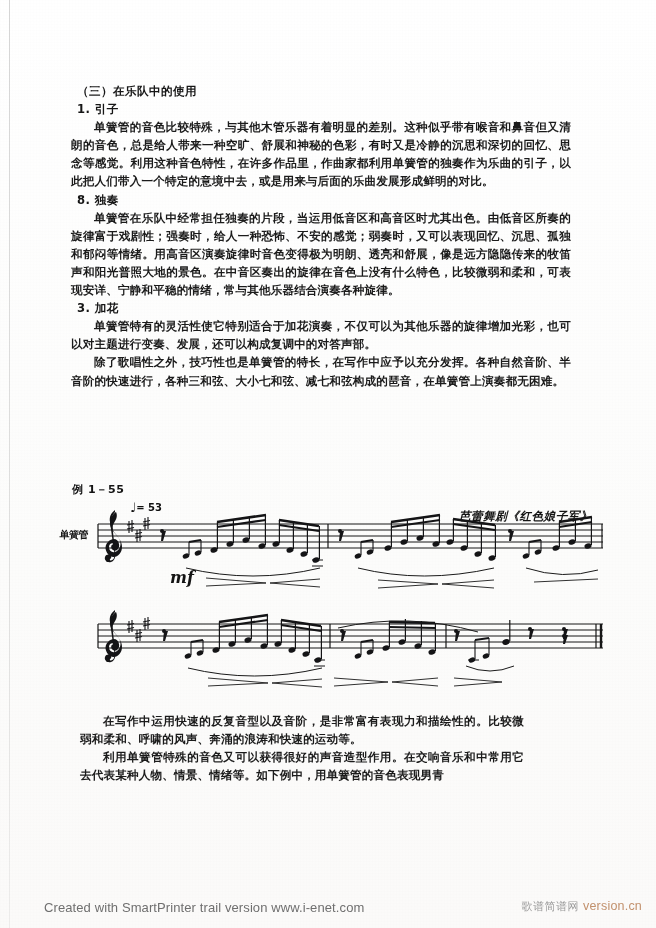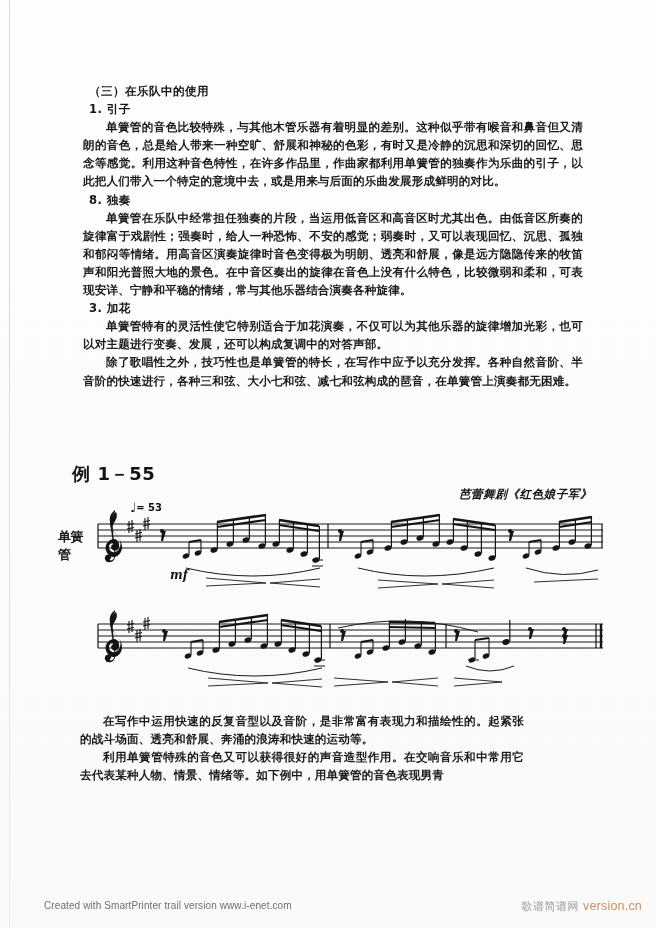--- a/index.html
+++ b/index.html
@@ -39,21 +39,21 @@
     left: 9px;
     top: 0;
     bottom: 0;
     width: 1px;
     background: linear-gradient(180deg, rgba(0,0,0,0.16), rgba(0,0,0,0.10) 70%, rgba(0,0,0,0.05));
   }
 
   
   #content {
     position: absolute;
-    left: 75px;
+    left: 63px;
     top: 82px;
     width: 508px;
   }
   .para {
     font-family: "DejaVu Sans", sans-serif;
     font-size: 11.6px;
     line-height: 18.1px;
     color: #1b1b1b;
     text-align: justify;
     margin: 0 0 0 0;
@@ -73,89 +73,90 @@
   .indent { text-indent: 23px; margin-left: 8px; }
 
   
   #example {
     position: absolute;
     left: 72px;
     top: 462px;
     width: 520px;
   }
   #ex-label {
-    font-size: 18px;
+    font-size: 11px;
     font-weight: 700;
     color: #141414;
     letter-spacing: 0.6px;
+    margin-top: 20px;
   }
   #ex-source {
     text-align: right;
     font-size: 11.6px;
     font-weight: 700;
     font-style: italic;
     color: #141414;
-    margin-top: 1px;
+    margin-top: 12px;
     letter-spacing: 0.5px;
   }
 
   
   #score {
     position: absolute;
     left: 58px;
     top: 498px;
     width: 560px;
     height: 200px;
   }
   .sys { position: absolute; left: 0; width: 560px; height: 96px; }
   #sys1 { top: 0; }
   #sys2 { top: 100px; }
 
   .instr-label {
     position: absolute;
     left: 0px;
     top: 30px;
-    font-size: 13px;
+    font-size: 10px;
     font-weight: 700;
     color: #1a1a1a;
     letter-spacing: -0.5px;
     width: 30px;
-    text-align: left;
+    text-align: right;
   }
   .tempo {
     position: absolute;
     left: 72px;
     top: 4px;
     font-size: 10px;
     font-weight: 700;
     color: #111;
     white-space: nowrap;
   }
   .tempo .notehead-q {
     display: inline-block;
     font-size: 13px;
     line-height: 10px;
     vertical-align: -1px;
   }
   .dyn {
     position: absolute;
-    font-size: 12px;
+    font-size: 16px;
     font-style: italic;
     font-weight: 700;
     font-family: "DejaVu Serif", serif;
     color: #141414;
   }
 
   
   #footer-left {
     position: absolute;
     left: 44px;
     top: 900px;
     font-family: "Liberation Sans", sans-serif;
-    font-size: 10px;
+    font-size: 13px;
     color: #6f6f6f;
     letter-spacing: 0.1px;
     white-space: nowrap;
   }
   #watermark {
     position: absolute;
     right: 14px;
     top: 898px;
     white-space: nowrap;
     font-size: 13px;
@@ -541,21 +542,21 @@
           <path d="M334 84 L380 80"></path>
             <path d="M334 84 L380 88"></path>
           <path d="M396 80 L444 84"></path>
             <path d="M396 88 L444 84"></path>
         </g>
       </svg>
     </div>
   </div>
 
   <div style="position:absolute; left:72px; top:712px; width:452px;">
-    <p class="para indent">在写作中运用快速的反复音型以及音阶，是非常富有表现力和描绘性的。起紧张的战斗场面、透亮和舒展、奔涌的浪涛和快速的运动等。</p>
+    <p class="para indent">在写作中运用快速的反复音型以及音阶，是非常富有表现力和描绘性的。比较微弱和柔和、呼啸的风声、奔涌的浪涛和快速的运动等。</p>
     <p class="para indent">利用单簧管特殊的音色又可以获得很好的声音造型作用。在交响音乐和中常用它去代表某种人物、情景、情绪等。如下例中，用单簧管的音色表现男青</p>
   </div>
 
   <div id="footer-left">Created with SmartPrinter trail version www.i-enet.com</div>
 
   <div id="watermark">
     <span id="wm-cn">歌谱简谱网</span><span id="wm-domain">version.cn</span>
   </div>
 </div>
 

